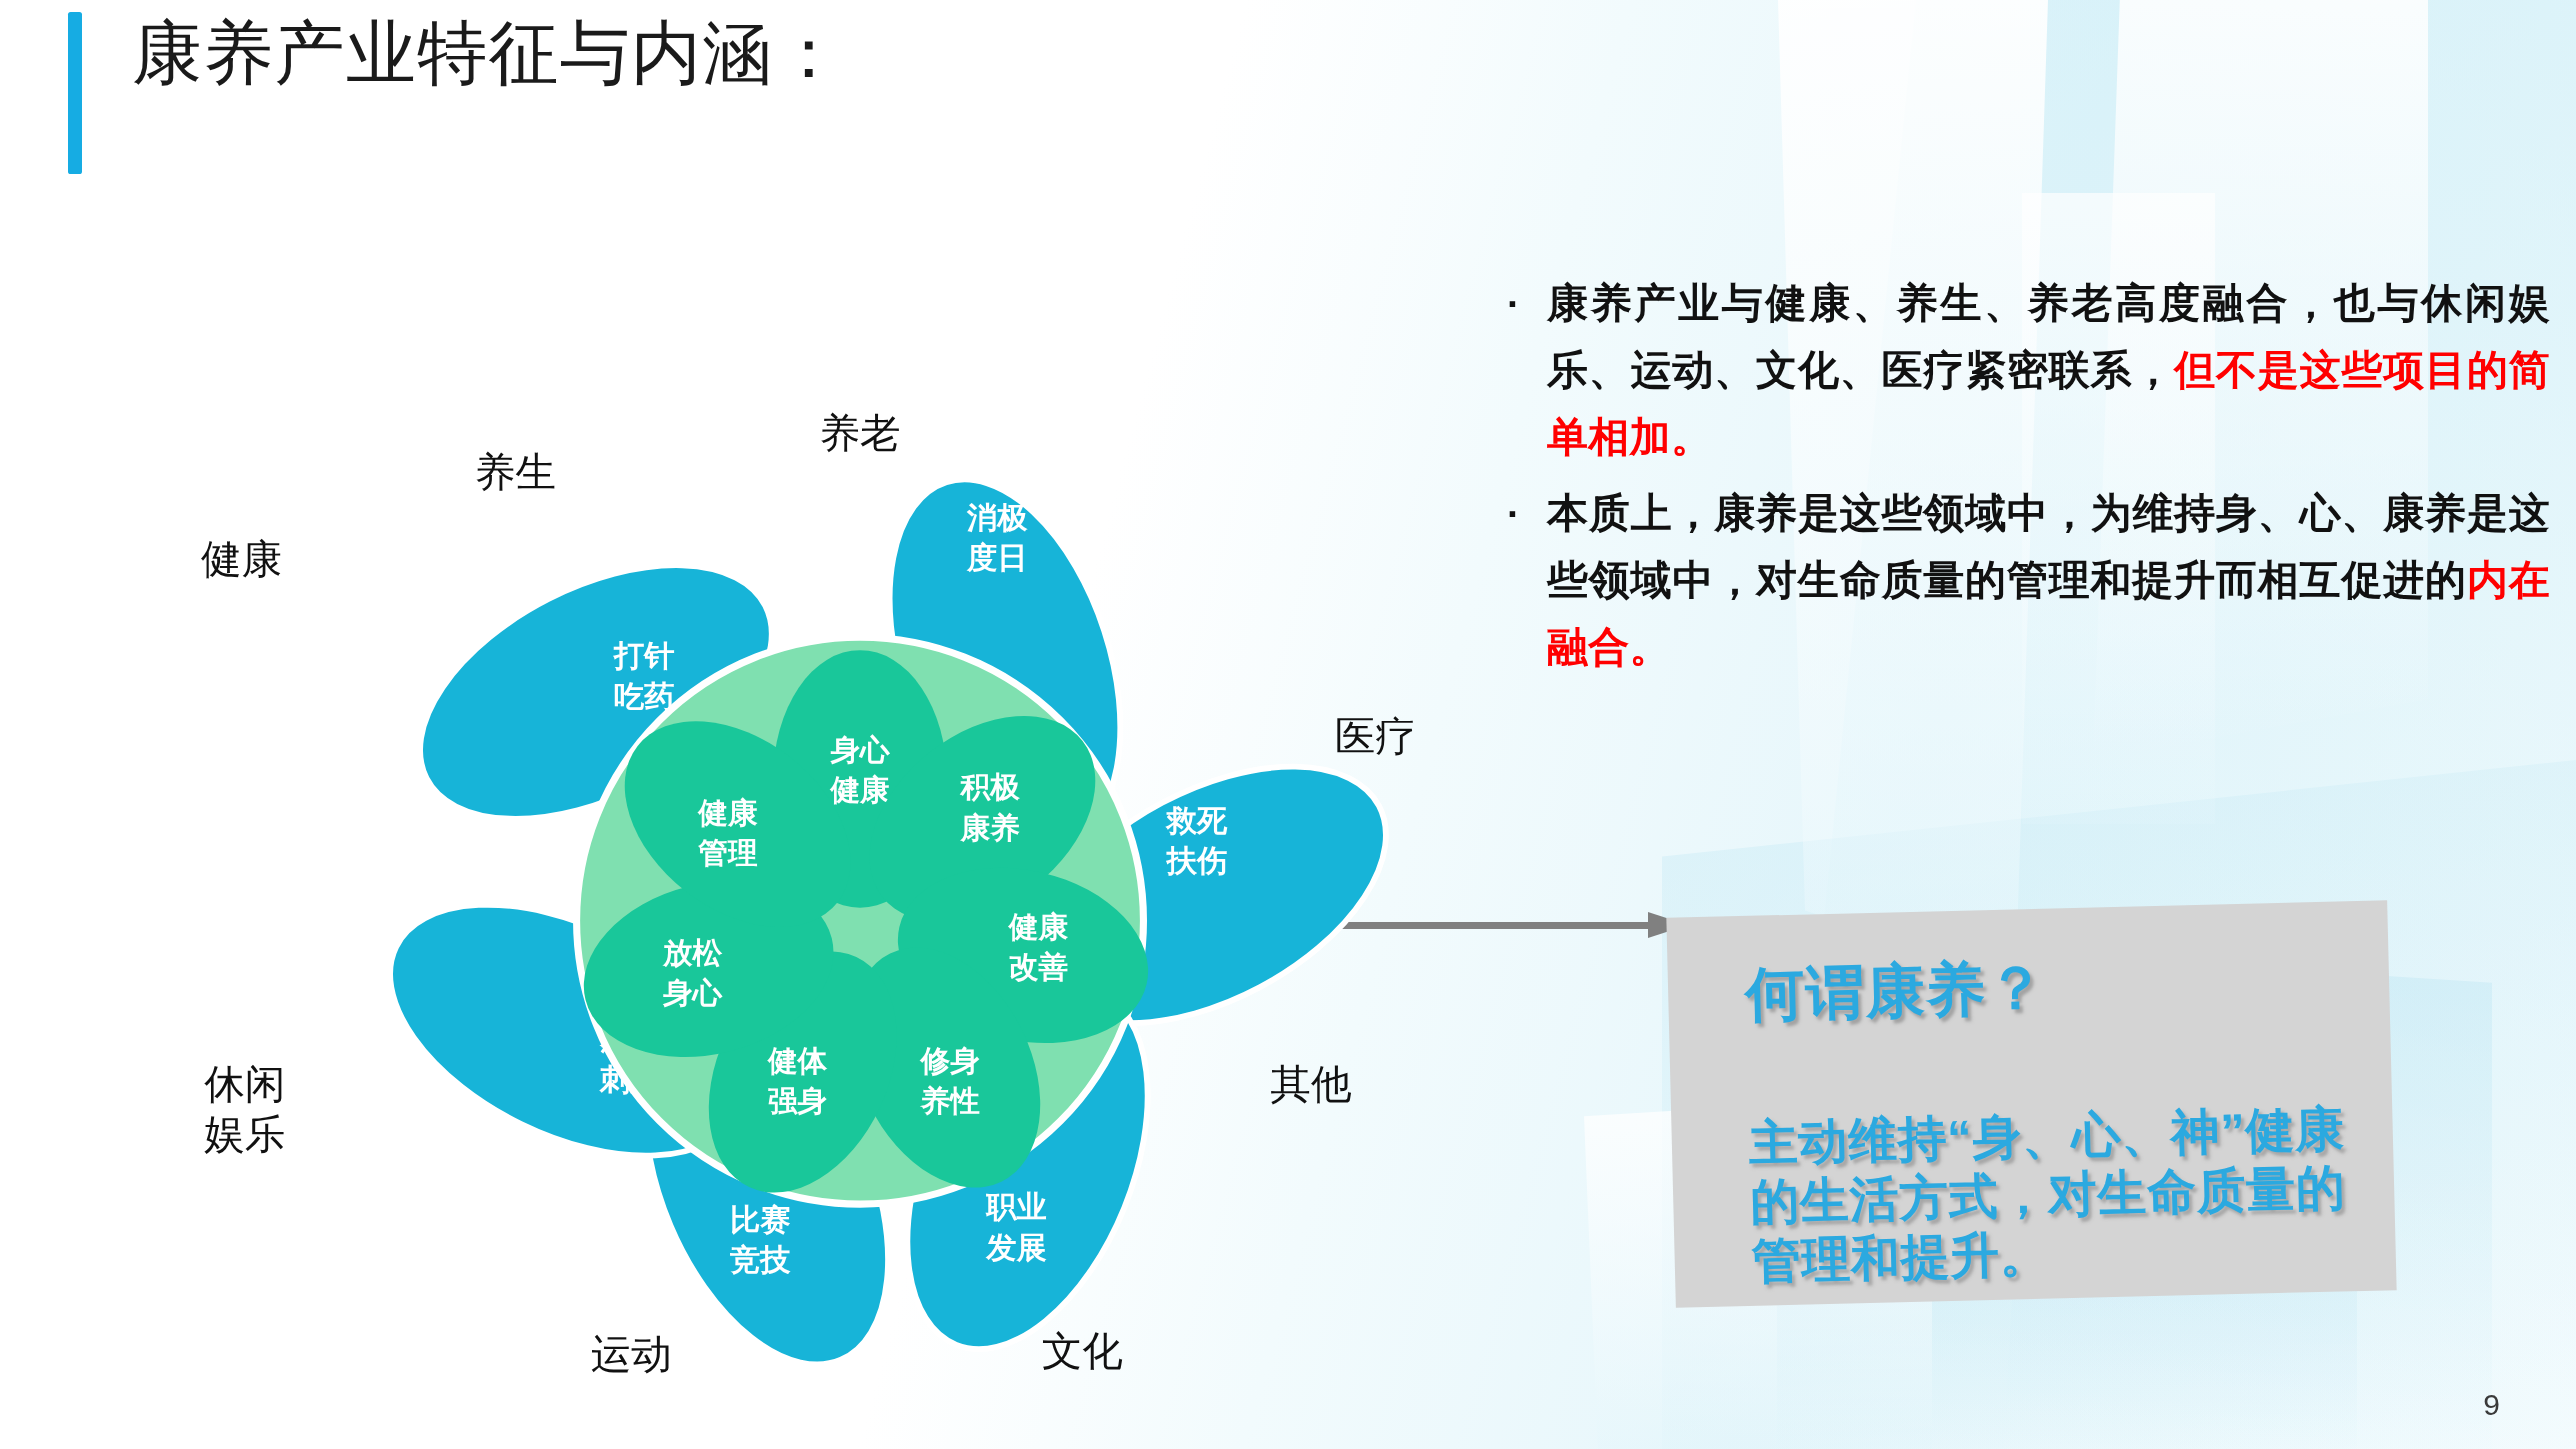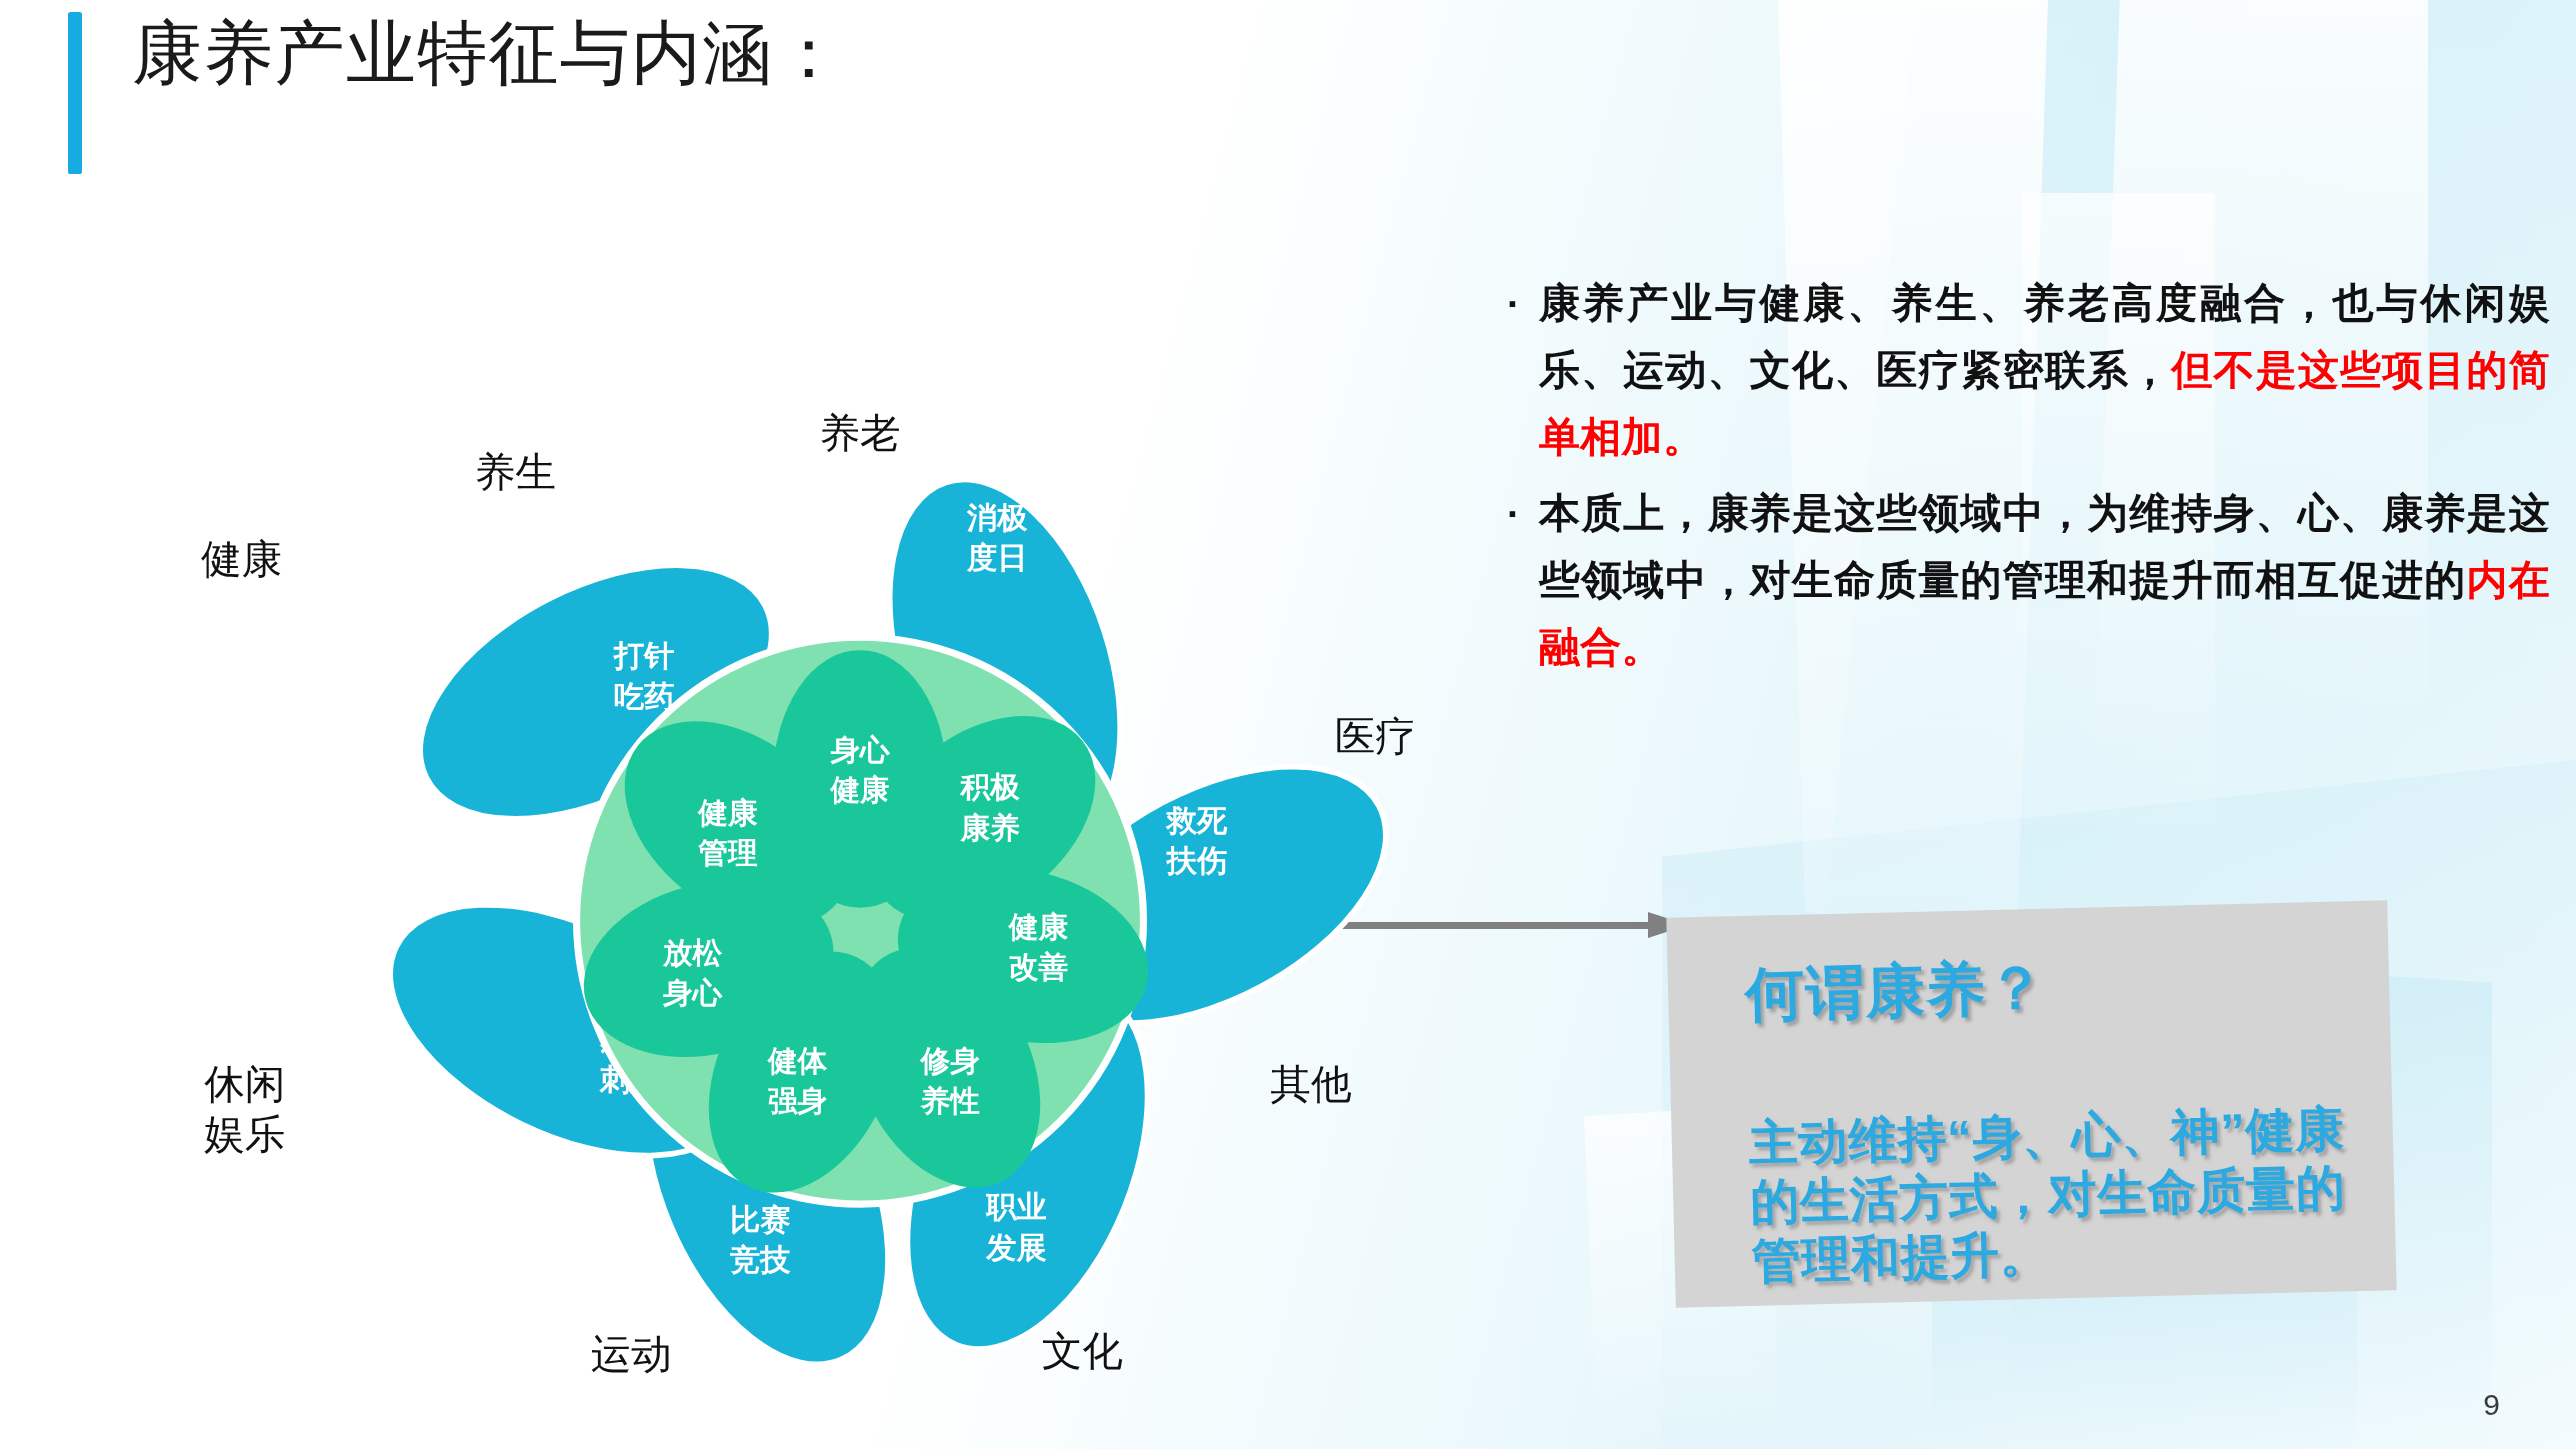--- a/index.html
+++ b/index.html
@@ -47,21 +47,21 @@
   .t-line{font-size:70px;line-height:82px;color:#1a1a1a;letter-spacing:1.3px;white-space:nowrap;}
   .t-line.l1{font-weight:400;}
   .t-line.l2{font-weight:700;}
 
   
   #bullets{position:absolute;left:1507px;top:270px;width:1043px;}
   .bullet{display:flex;align-items:flex-start;margin-bottom:9px;}
   .bullet .dot{flex:0 0 auto;width:32px;font-size:39px;line-height:67px;color:#111;
                font-weight:700;text-align:left;}
   .bullet .btxt{flex:1 1 auto;font-size:41px;line-height:67px;font-weight:700;color:#111;
-                text-align:justify;text-align-last:left;letter-spacing:0.3px;}
+                text-align:justify;text-align-last:left;letter-spacing:0.3px;margin-left:8px;}
   .hl{color:#FF0000;}
 
   
   #arrow{position:absolute;left:1133px;top:912px;width:560px;height:26px;}
   #arrow .shaft{position:absolute;left:0;top:9.7px;width:518px;height:7px;background:#808080;}
   #arrow .head{position:absolute;left:515px;top:0;width:0;height:0;
                border-top:13px solid transparent;border-bottom:13px solid transparent;
                border-left:40px solid #808080;}
 
   

